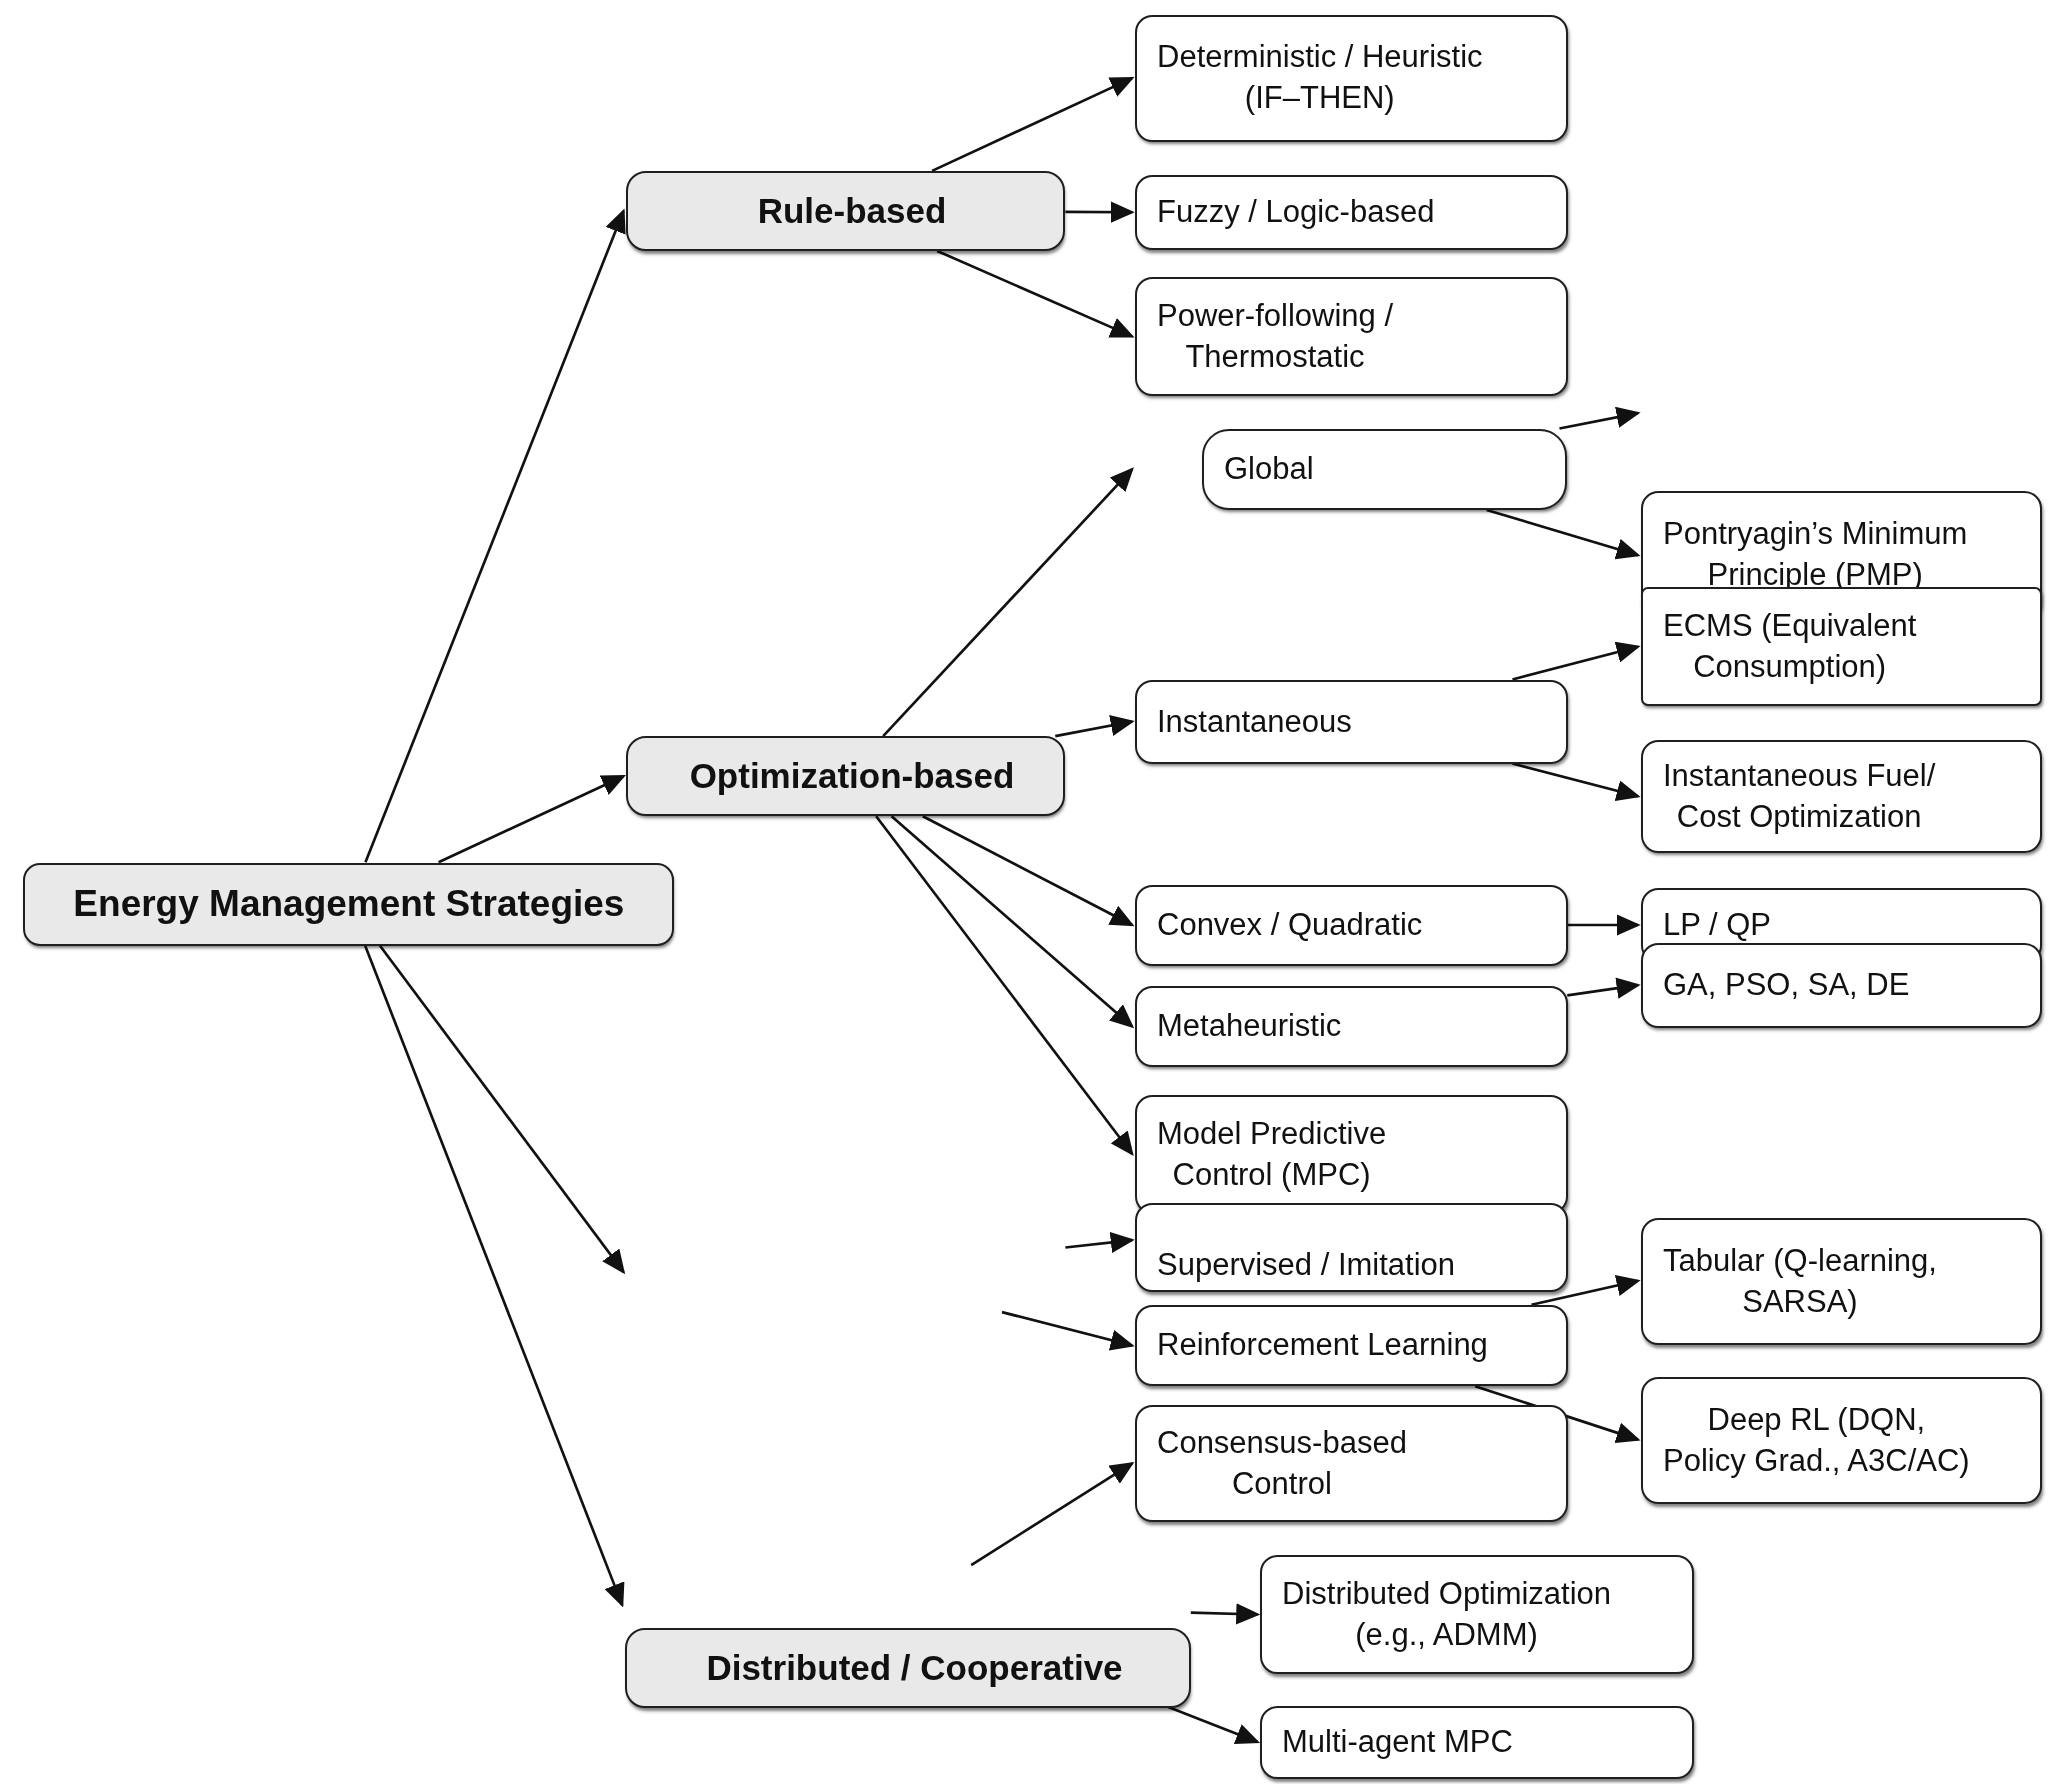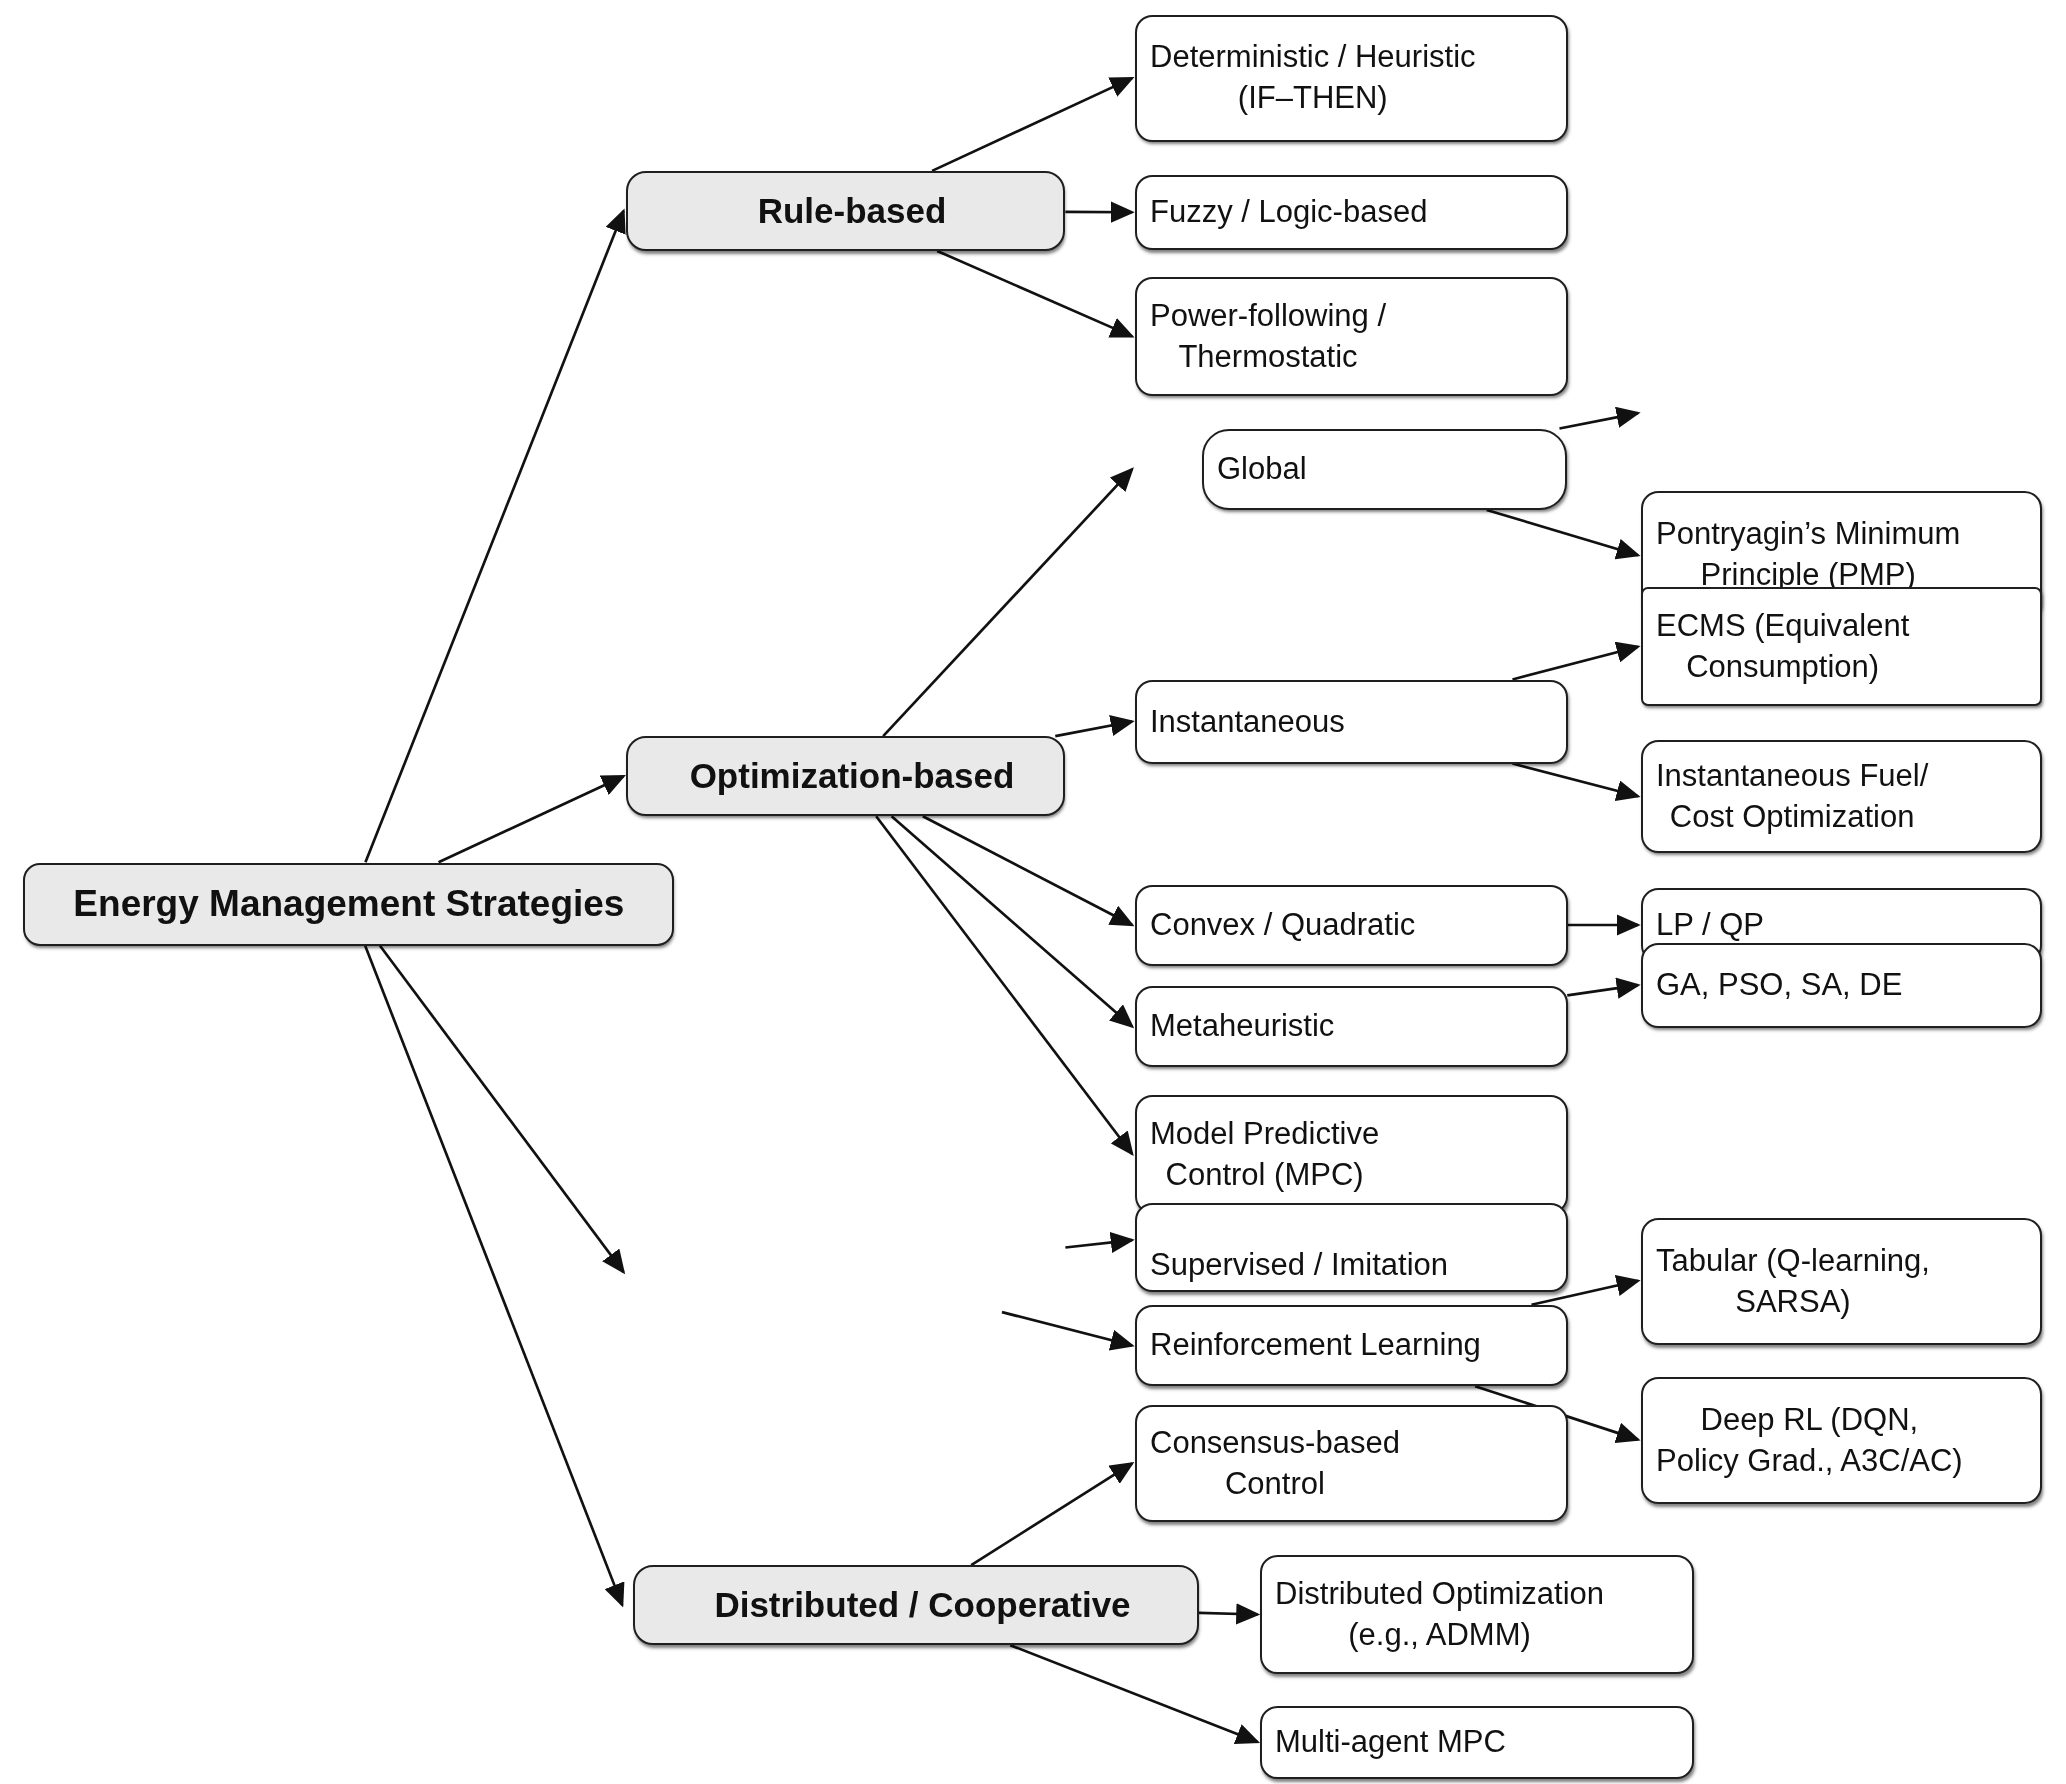--- a/index.html
+++ b/index.html
@@ -24,21 +24,21 @@
     pointer-events: none;
   }
   .box {
     position: absolute;
     box-sizing: border-box;
     border: 2.7px solid var(--border, #1f1f1f);
     border-radius: 17.4px;
     display: flex;
     align-items: center;
     justify-content: flex-start;
-    padding: 4px 12px 4px 13px;
+    padding: 4px 12px 4px 20px;
     background: var(--node-fill, #ffffff);
     box-shadow: 1.3px 3.3px 3.3px -1.3px rgba(0,0,0,0.5);
   }
   .box .inner {
     display: inline-block;
     text-align: center;
     white-space: pre-line;
     line-height: 1.32;
   }
   .leaf { font-size: 31px; }
@@ -98,21 +98,21 @@
     </svg>
 <div class="box root" style="left: 23.4px; top: 863px; width: 651px; height: 83px; border-radius: 17px;">
       <span class="inner">Energy Management Strategies</span>
     </div>
     <div class="box category" style="left: 626px; top: 171px; width: 439px; height: 80px;">
       <span class="inner">Rule-based</span>
     </div>
     <div class="box category" style="left: 626px; top: 736px; width: 439px; height: 80px;">
       <span class="inner">Optimization-based</span>
     </div>
-    <div class="box category" style="left: 625px; top: 1565px; width: 566px; height: 80px; margin-left: 8px;">
+    <div class="box category" style="left: 625px; top: 1628px; width: 566px; height: 80px;">
       <span class="inner">Distributed / Cooperative</span>
     </div>
     <div class="box leaf" style="left: 1135px; top: 14.7px; width: 433px; height: 127px;">
       <span class="inner">Deterministic / Heuristic
 (IF–THEN)</span>
     </div>
     <div class="box leaf" style="left: 1135px; top: 175px; width: 433px; height: 75px;">
       <span class="inner">Fuzzy / Logic-based</span>
     </div>
     <div class="box leaf" style="left: 1135px; top: 277px; width: 433px; height: 119px;">

